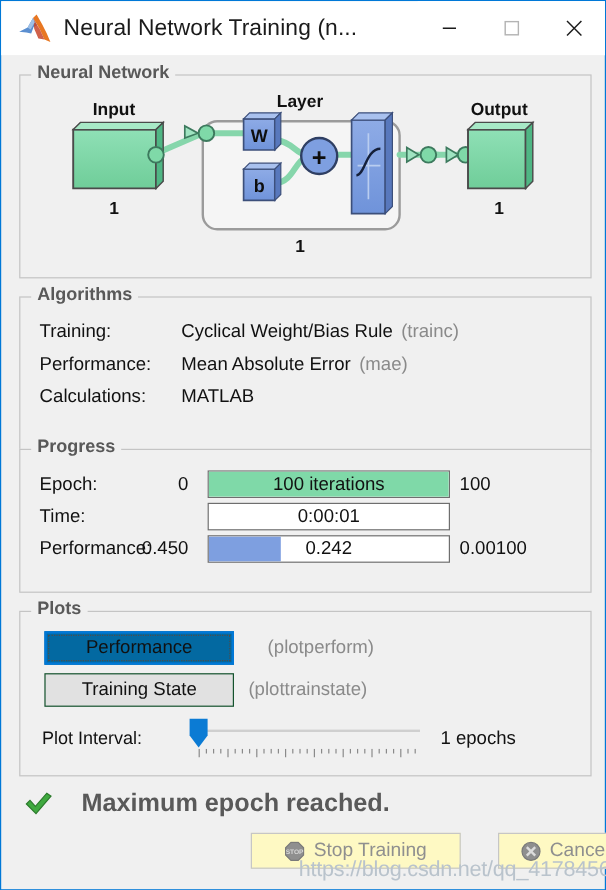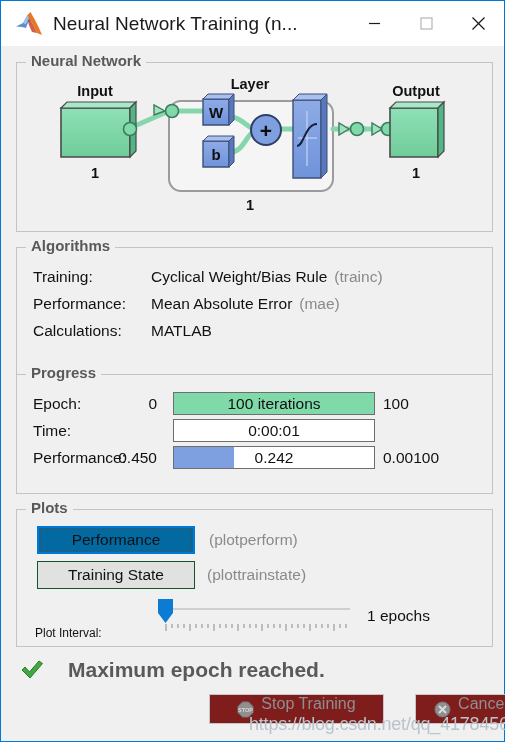--- a/index.html
+++ b/index.html
@@ -108,21 +108,21 @@
   }
   .plot-btn.focused .inner-focus{
     position:absolute;left:1px;top:1px;right:1px;bottom:1px;
     border:1px dotted #4d4d4d;pointer-events:none;
   }
   .plot-fn{
     position:absolute;font-size:15.5px;color:#8a8a8a;
     line-height:28px;white-space:nowrap;
   }
   .pi-label{
-    position:absolute;left:18px;font-size:12px;color:#111;line-height:22px;margin-top:17px;
+    position:absolute;left:18px;font-size:15px;color:#111;line-height:22px;
   }
   .slider-track{
     position:absolute;left:148px;top:10px;width:185px;height:2px;background:#cfcfcf;
   }
   .slider-thumb{
     position:absolute;left:140px;top:0px;width:17px;height:26px;cursor:pointer;
   }
   .slider-ticks{position:absolute;left:148px;top:26px;width:185px;height:8px;}
   .pi-value{
     position:absolute;left:350px;font-size:15.5px;color:#111;line-height:22px;
@@ -133,22 +133,22 @@
   .status{
     position:absolute;left:18px;top:612px;display:flex;align-items:center;
   }
   .status-text{
     font-size:21px;font-weight:bold;color:#595959;margin-left:24px;
     white-space:nowrap;
   }
   
   .btm-btn{
     position:absolute;height:30px;
-    background:#7f1d1d;border:1px solid #c6c6c6;box-sizing:border-box;
-    display:flex;justify-content:center;
+    background:#fef9c3;border:1px solid #c6c6c6;box-sizing:border-box;
+    display:flex;align-items:center;justify-content:center;
     font-size:16px;color:#8f8f8f;font-family:"Liberation Sans", sans-serif;
   }
   #btn-stop{left:207px;top:648px;width:175px;}
   #btn-cancel{left:390px;top:648px;width:112px;margin-left:23px;}
   .btm-btn .bicon{margin-right:7px;display:flex;align-items:center;}
   .watermark{
     position:absolute;left:247px;top:668px;
     font-size:18px;color:#b9c3cc;white-space:nowrap;
     font-family:"Liberation Sans", sans-serif;
     letter-spacing:-0.2px;
@@ -322,21 +322,21 @@
       </div>
     </div>
 
     <div class="group" id="grp-plots">
       <div class="group-title">Plots</div>
 
       <div class="plot-btn focused" style="top:16px">
         <span class="inner-focus"></span>
         <span>Performance</span>
       </div>
-      <div class="plot-fn" style="left:192px;top:16px">(plotperform)</div>
+      <div class="plot-fn" style="left:206px;top:16px">(plotperform)</div>
 
       <div class="plot-btn" style="top:51px">
         <span>Training State</span>
       </div>
       <div class="plot-fn" style="left:190px;top:51px">(plottrainstate)</div>
 
       <div class="pi-label" style="top:95px">Plot Interval:</div>
       <div style="position:absolute;left:0;top:88px;width:477px;height:36px;">
         <div class="slider-track"></div>
         <div class="slider-thumb" style="left: 140px;">

